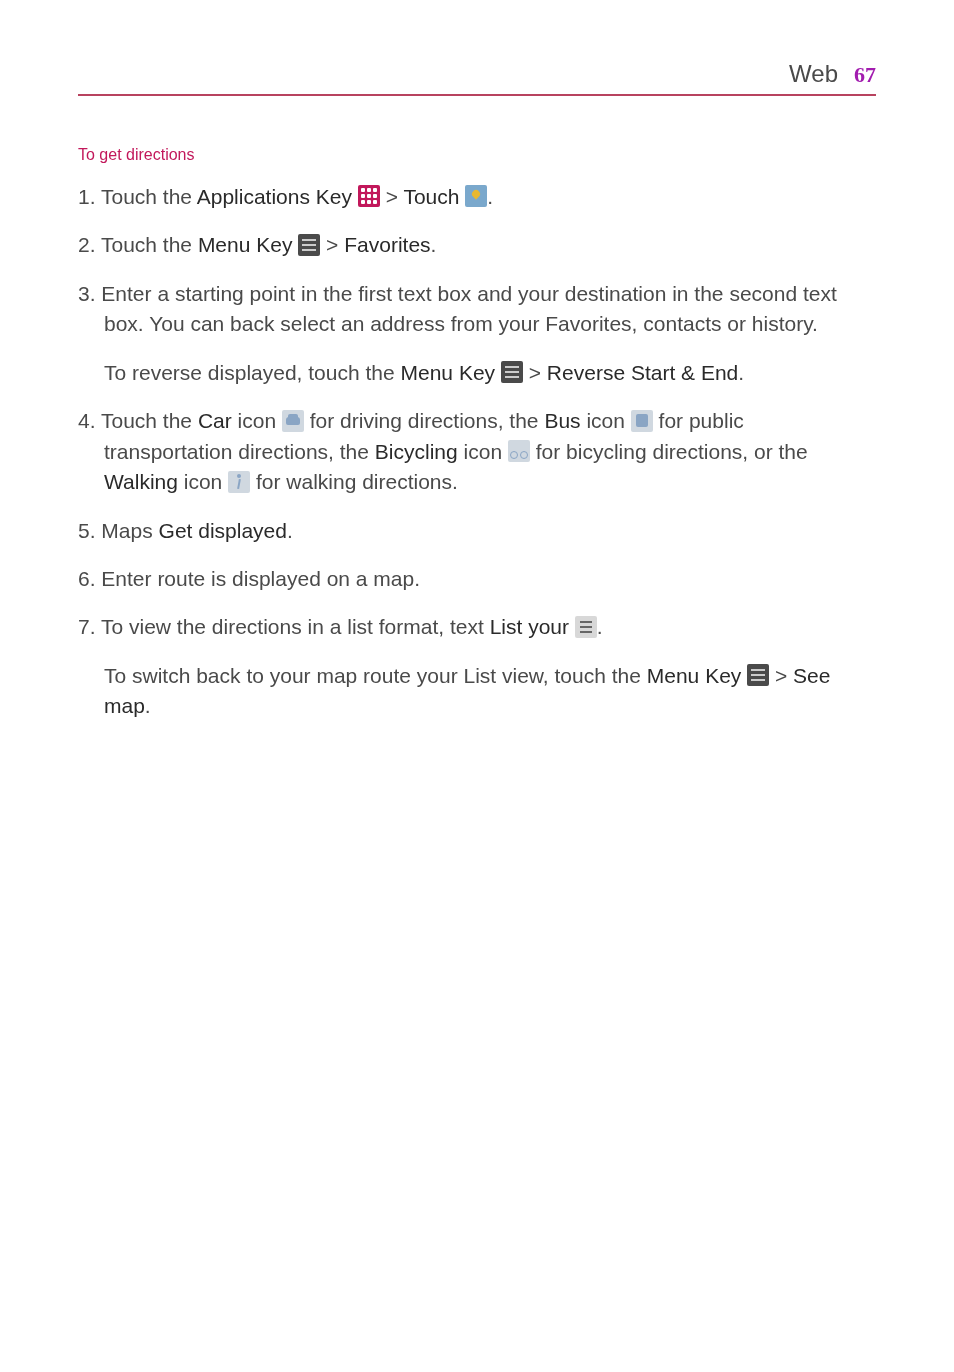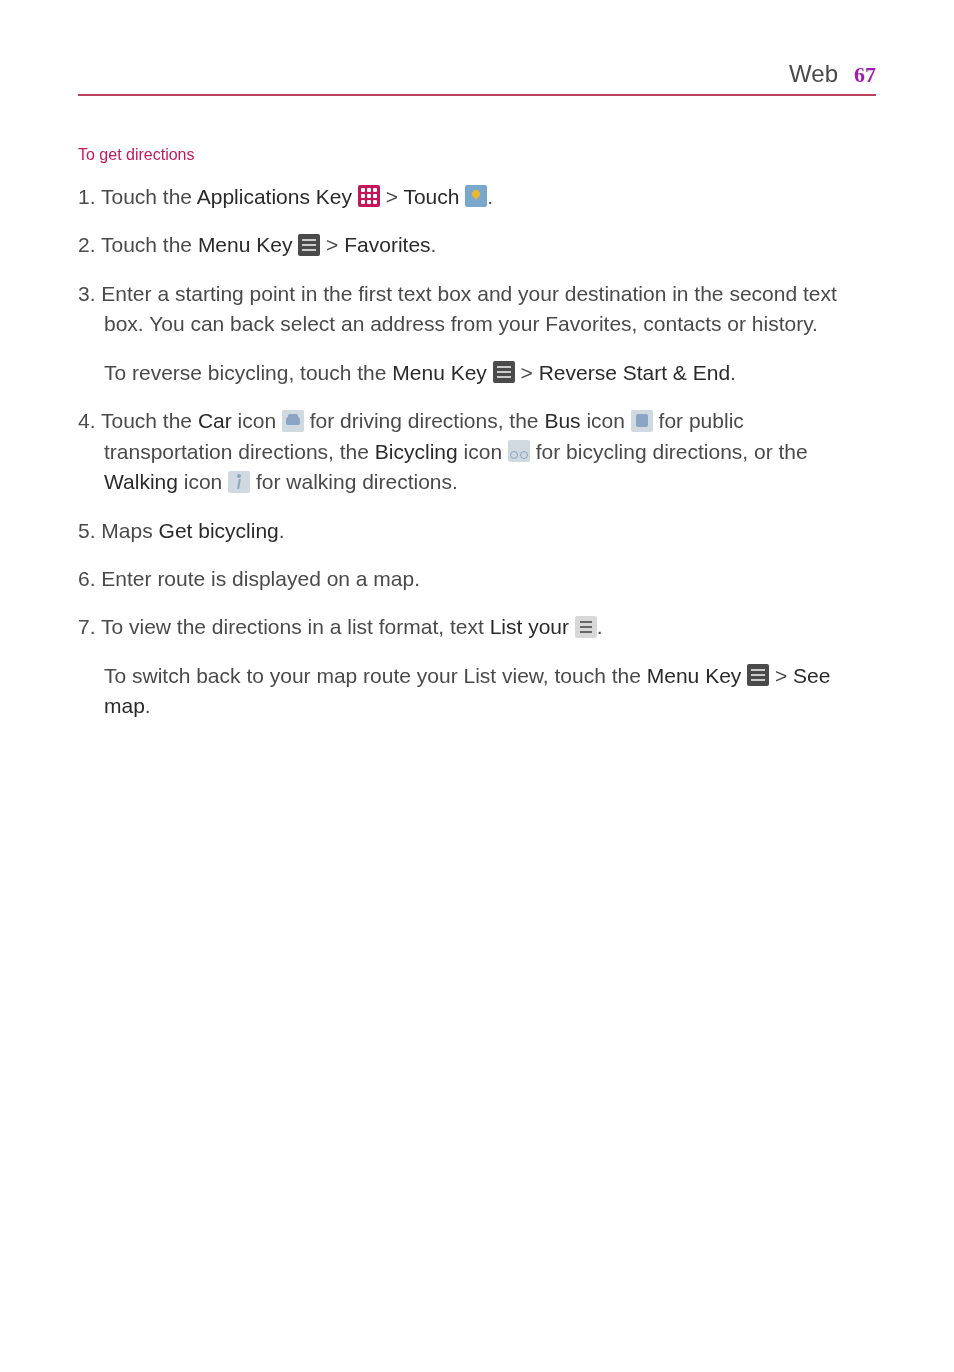--- a/index.html
+++ b/index.html
@@ -224,29 +224,29 @@
 </div>
 
 <div class="list-item step-first-line">
   <span class="list-num">2.</span><span> Touch the </span><span class="bold">Menu Key</span> <span class="icon icon-menu"></span><span> &gt; </span><span class="bold">Favorites</span><span>.</span>
 </div>
 
 <div class="list-item step-first-line">
   <span class="list-num">3.</span><span> Enter a starting point in the first text box and your destination in the second text box. You can back select an address from your Favorites, contacts or history.</span>
 </div>
 <div class="indent">
-  <span>To reverse bicycling, touch the </span><span class="bold">Menu Key</span> <span class="icon icon-menu"></span><span> &gt; </span><span class="bold">Reverse Start &amp; End</span><span>.</span>
+  <span>To reverse displayed, touch the </span><span class="bold">Menu Key</span> <span class="icon icon-menu"></span><span> &gt; </span><span class="bold">Reverse Start &amp; End</span><span>.</span>
 </div>
 
 <div class="list-item step-first-line">
   <span class="list-num">4.</span><span> Touch the </span><span class="bold">Car</span><span> icon </span><span class="icon icon-car"></span><span> for driving directions, the </span><span class="bold">Bus</span><span> icon </span><span class="icon icon-bus"></span><span> for public transportation directions, the </span><span class="bold">Bicycling</span><span> icon </span><span class="icon icon-bike"></span><span> for bicycling directions, or the </span><span class="bold">Walking</span><span> icon </span><span class="icon icon-walk"></span><span> for walking directions.</span>
 </div>
 
 <div class="list-item step-first-line">
-  <span class="list-num">5.</span><span> Maps </span><span class="bold">Get bicycling</span><span>.</span>
+  <span class="list-num">5.</span><span> Maps </span><span class="bold">Get displayed</span><span>.</span>
 </div>
 
 <div class="list-item step-first-line">
   <span class="list-num">6.</span><span> Enter route is displayed on a map.</span>
 </div>
 
 <div class="list-item step-first-line">
   <span class="list-num">7.</span><span> To view the directions in a list format, text </span><span class="bold">List your</span> <span class="icon icon-list"></span><span>.</span>
 </div>
 <div class="indent">

